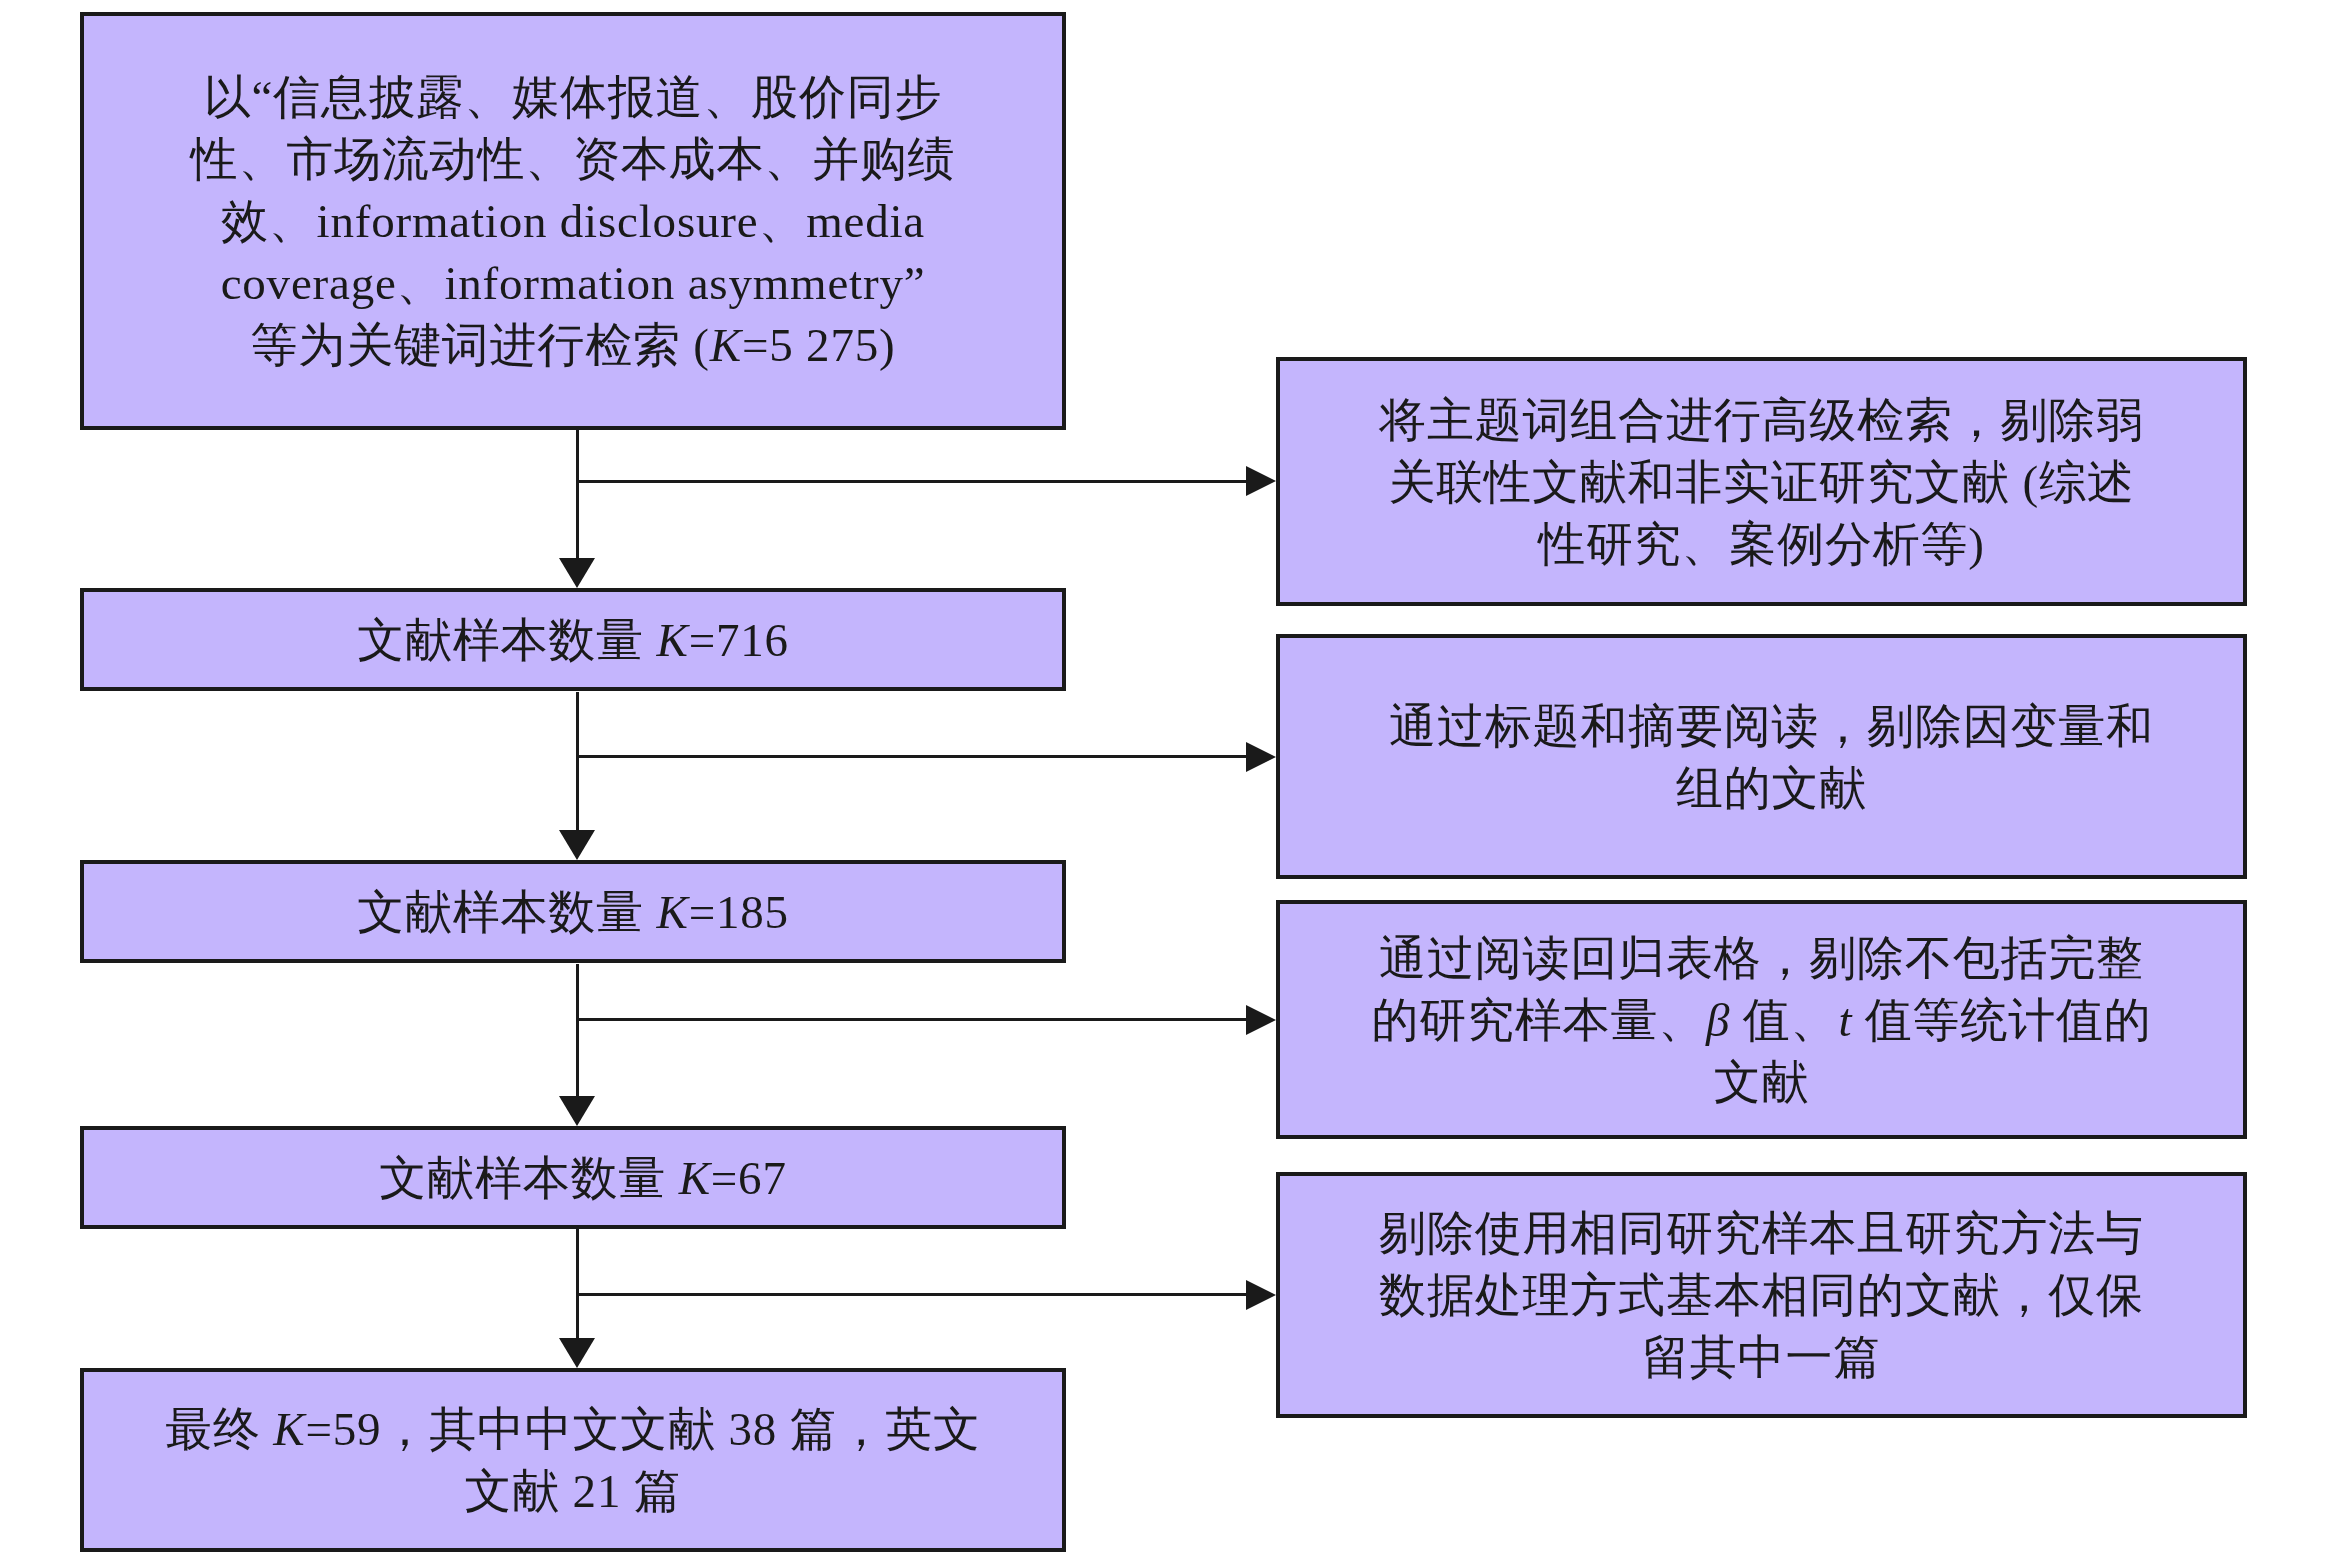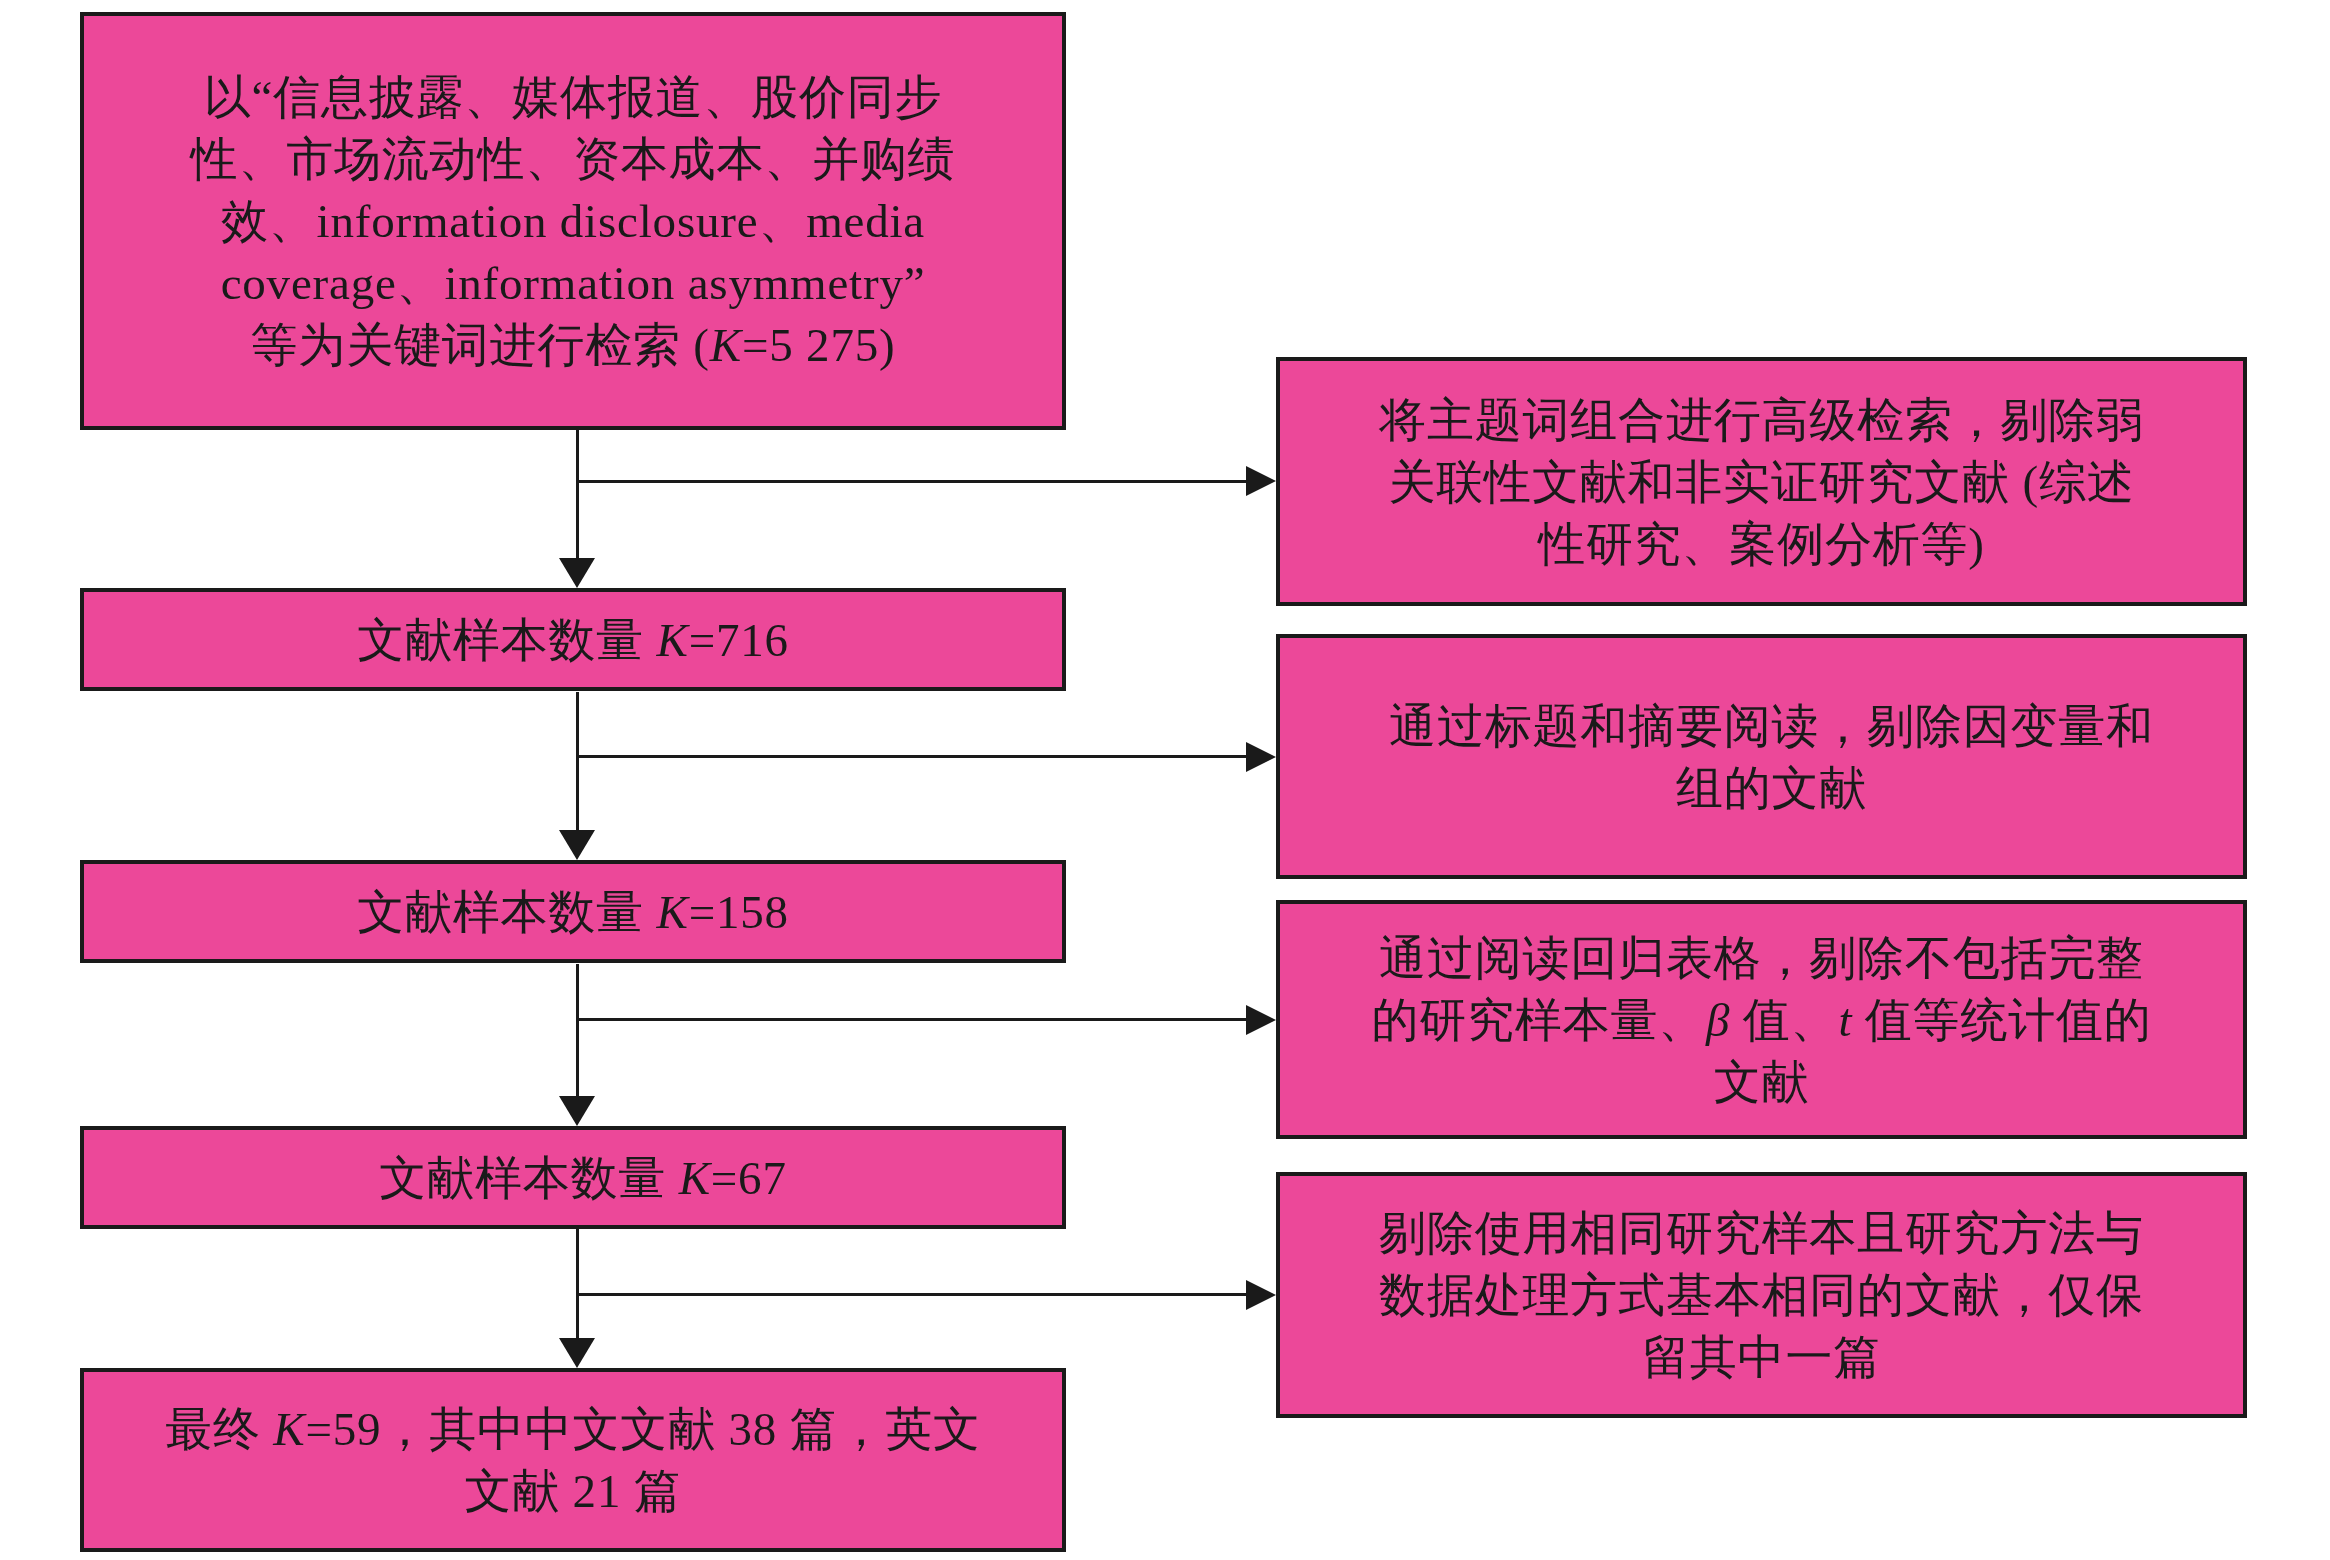--- a/index.html
+++ b/index.html
@@ -8,21 +8,21 @@
     position: relative;
     width: 2330px;
     height: 1561px;
     background: #ffffff;
     font-family: "Liberation Serif", "DejaVu Serif", serif;
     color: #1a1a1a;
   }
   .box {
     position: absolute;
     border: 4.7px solid #1a1a1a;
-    background: #ec4899;
+    background: #c4b5fd;
     display: flex;
     align-items: center;
     justify-content: center;
     text-align: center;
   }
   .lines { width: 100%; }
   .line {
     font-size: 47px;
     line-height: 62px;
     white-space: nowrap;
@@ -94,21 +94,21 @@
   </div>
 
   <div class="box" id="b-main-1">
     <div class="lines">
       <div class="line"><span>文献样本数量 </span><i>K</i><span>=716</span></div>
     </div>
   </div>
 
   <div class="box" id="b-main-2">
     <div class="lines">
-      <div class="line"><span>文献样本数量 </span><i>K</i><span>=158</span></div>
+      <div class="line"><span>文献样本数量 </span><i>K</i><span>=185</span></div>
     </div>
   </div>
 
   <div class="box" id="b-main-3">
     <div class="lines">
       <div class="line"><span>文献样本数量 </span><i>K</i><span>=67</span></div>
     </div>
   </div>
 
   <div class="box" id="b-main-4">

